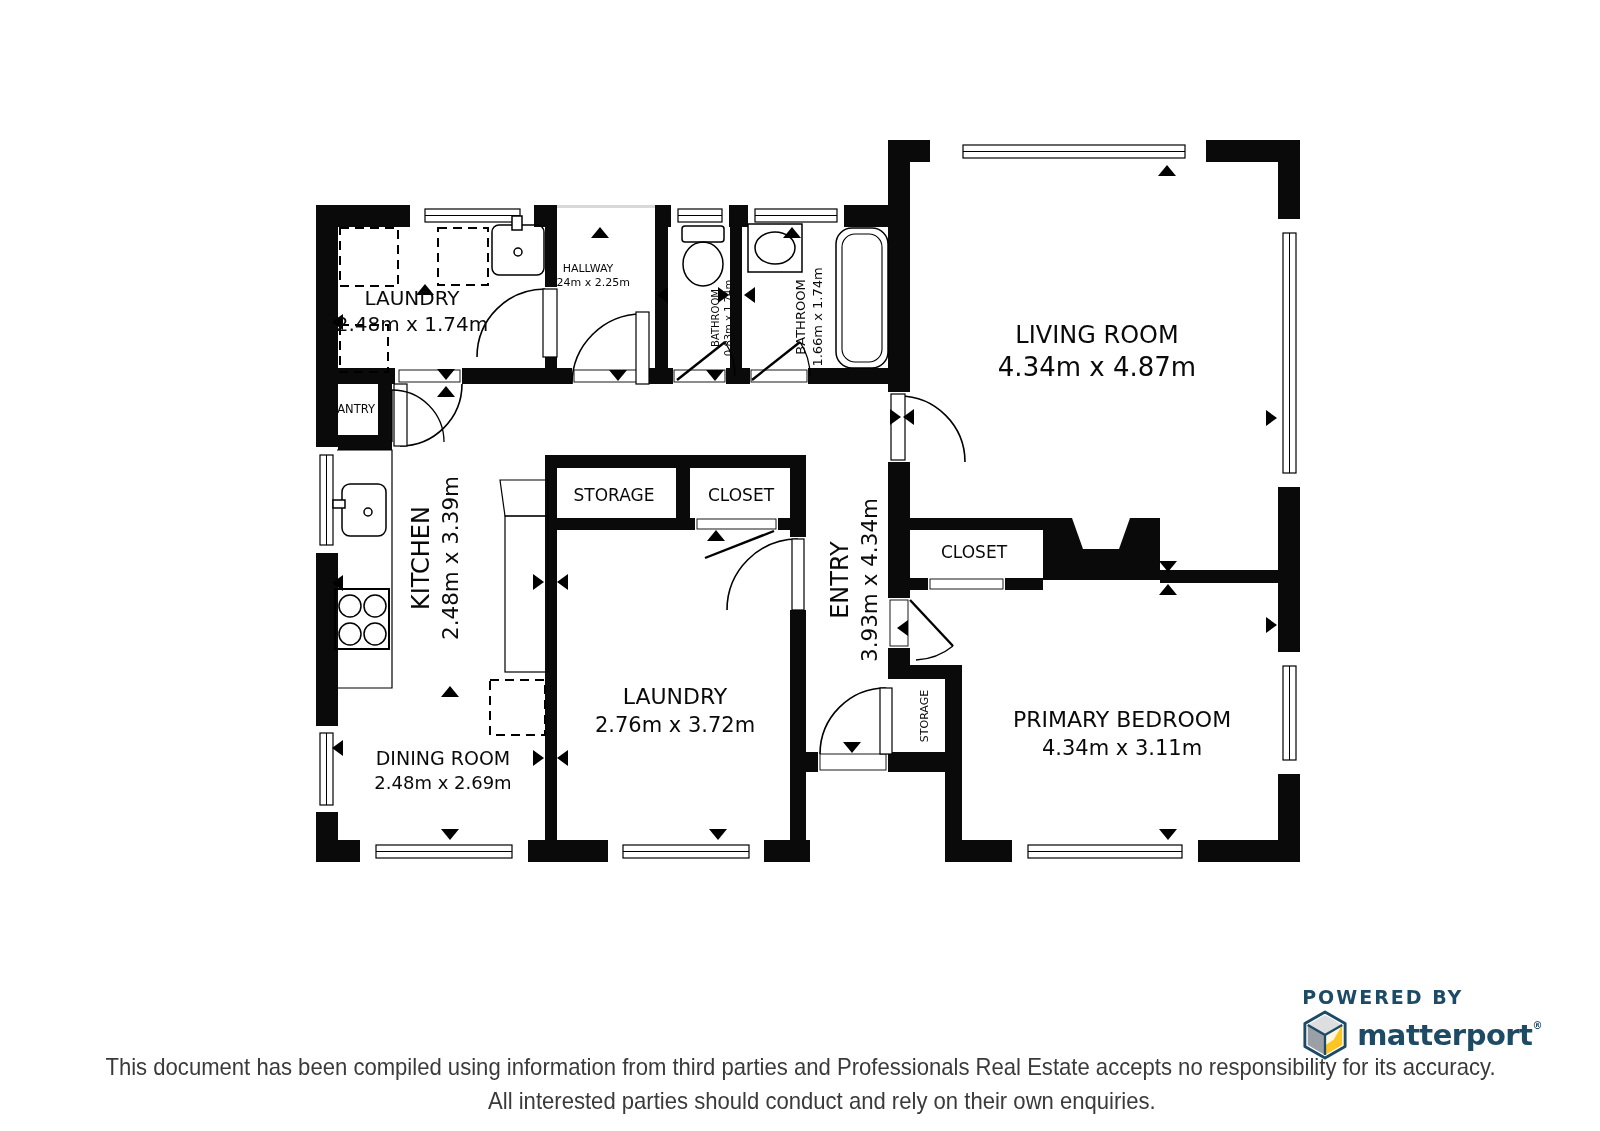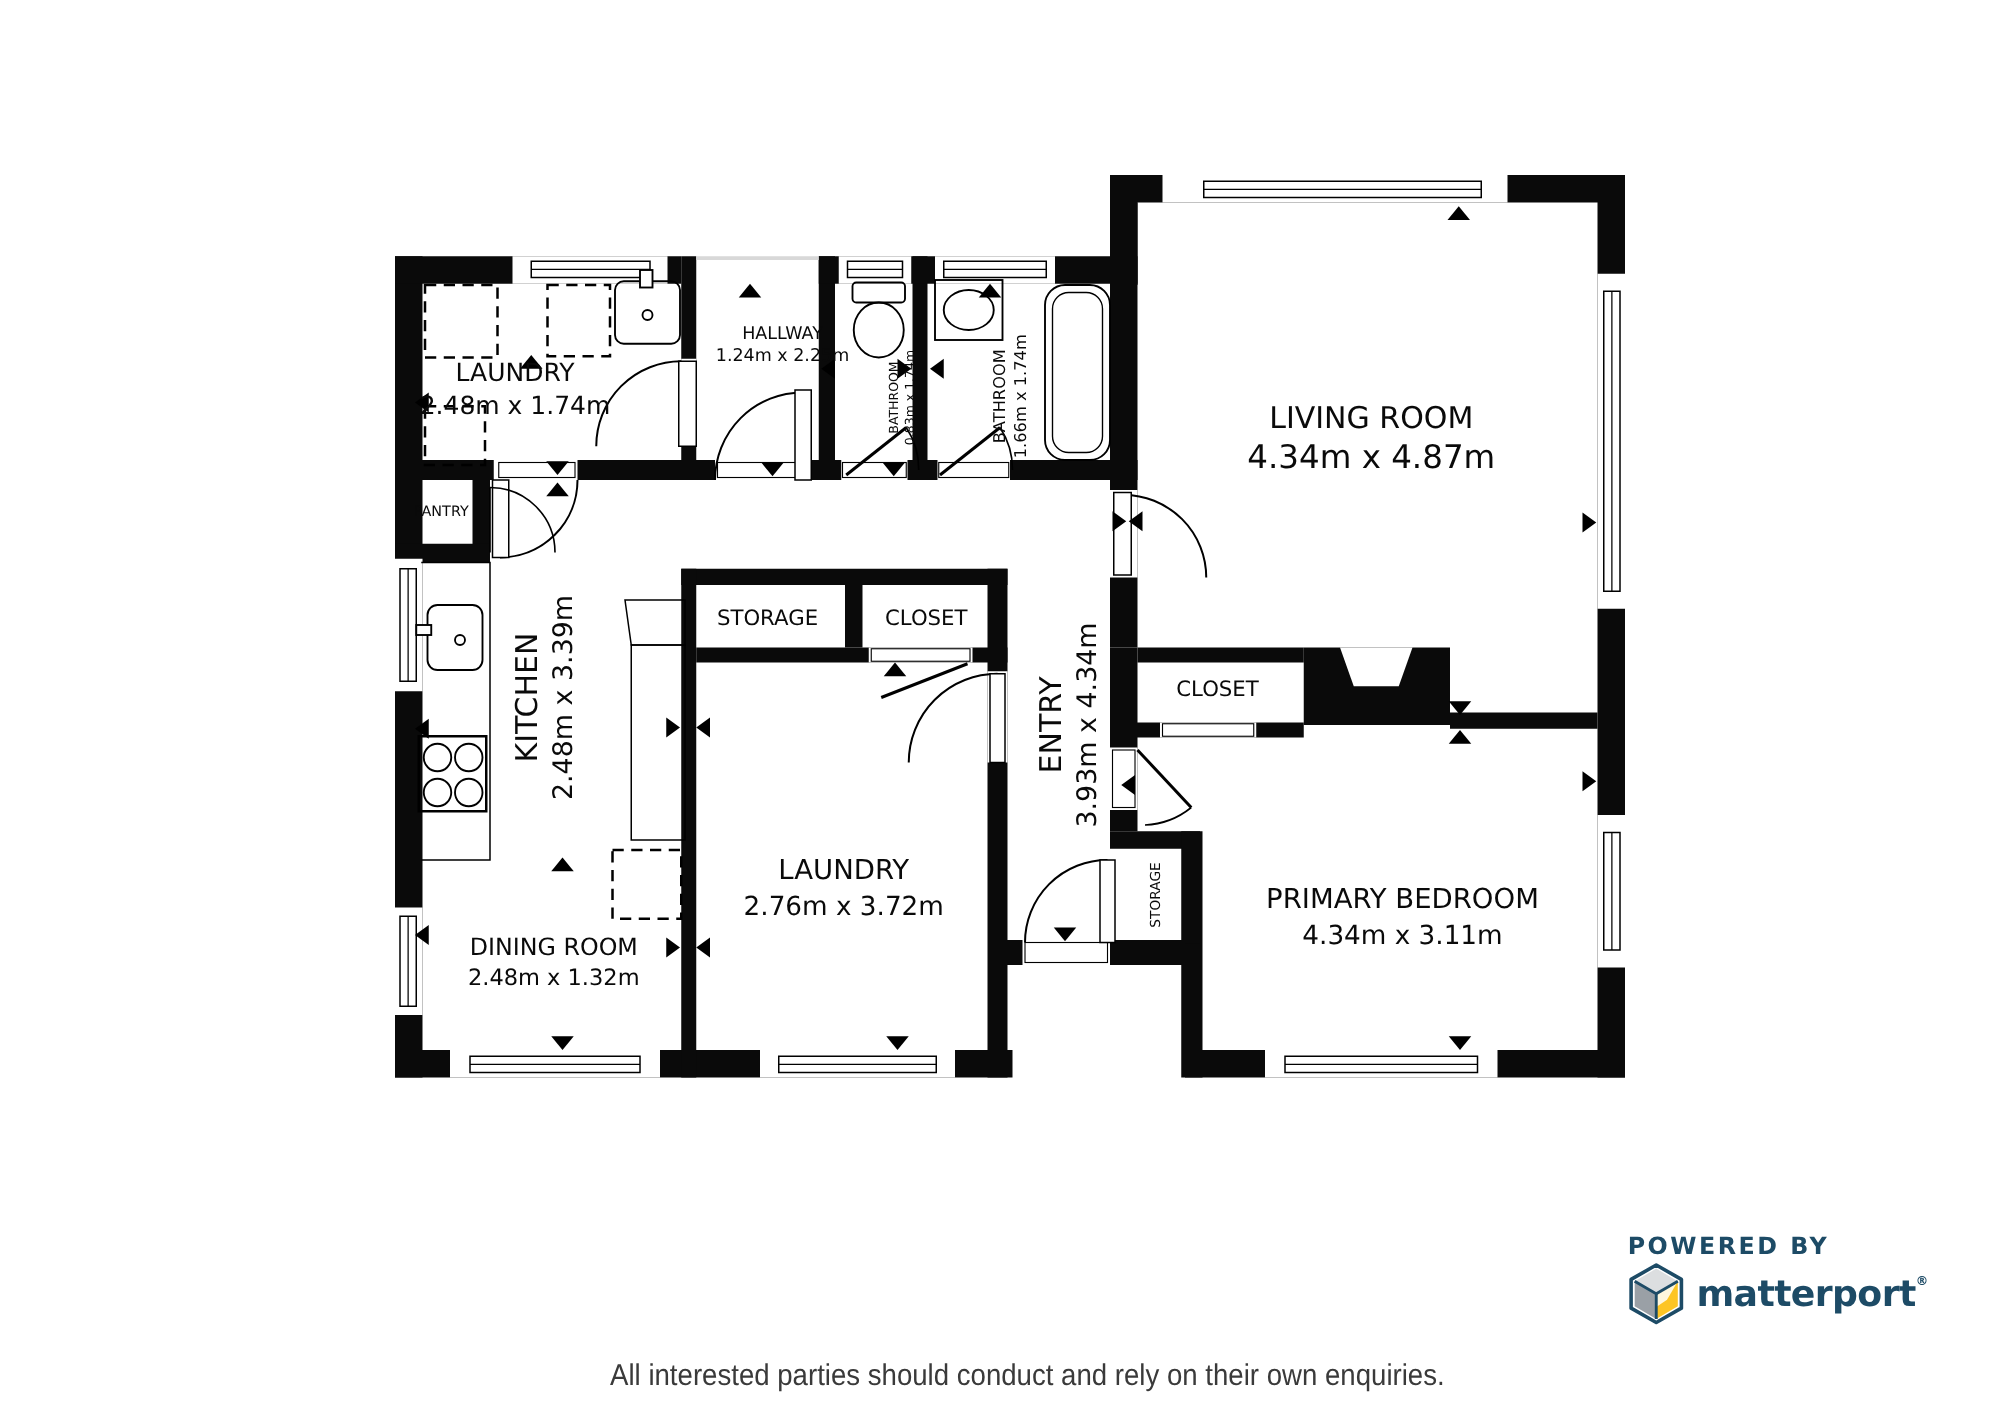--- a/index.html
+++ b/index.html
@@ -255,21 +255,21 @@
     <polygon points="890,409 890,425 901,417"></polygon>
     <polygon points="1266,410 1266,426 1277,418"></polygon>
     <polygon points="1266,617 1266,633 1277,625"></polygon>
   </g>
 </svg>
 
 <div class="lbl" style="left:412px;top:311px;font-size:20px;">
   <div>LAUNDRY</div>
   <div>2.48m x 1.74m</div>
 </div>
-<div class="lbl" style="left:626px;top:276px;font-size:14px;">
+<div class="lbl" style="left:588px;top:276px;font-size:11px;">
   <div>HALLWAY</div>
   <div>1.24m x 2.25m</div>
 </div>
 <div class="lbl rot" style="left:722px;top:318px;font-size:10px;">
   <div>BATHROOM</div>
   <div>0.83m x 1.74m</div>
 </div>
 <div class="lbl rot" style="left:810px;top:317px;font-size:13px;">
   <div>BATHROOM</div>
   <div>1.66m x 1.74m</div>
@@ -304,36 +304,39 @@
 </div>
 <div class="lbl rot" style="left:925px;top:716px;font-size:11px;">
   <div>STORAGE</div>
 </div>
 <div class="lbl" style="left:1122px;top:734px;font-size:22px;">
   <div>PRIMARY BEDROOM</div>
   <div style="font-size:21px;">4.34m x 3.11m</div>
 </div>
 <div class="lbl" style="left:443px;top:770px;font-size:19px;">
   <div>DINING ROOM</div>
-  <div style="font-size:18px;">2.48m x 1.32m</div>
+  <div style="font-size:18px;">2.48m x 2.69m</div>
 </div>
 
 <div class="branding">
   <div class="powered">POWERED BY</div>
   <div class="brandrow">
     <svg width="46" height="50" viewBox="0 0 48 52">
       <polygon points="24,2 45,14 45,38 24,50 3,38 3,14" fill="#ffffff" stroke="var(--navy,#1d4b66)" stroke-width="3" stroke-linejoin="round"></polygon>
       <polygon points="24,5 42,15.5 24,26 6,15.5" fill="var(--gray-light,#dcdee0)"></polygon>
       <polygon points="6,15.5 24,26 24,47 6,36.5" fill="var(--gray-mid,#9aa0a6)"></polygon>
       <polygon points="42,15.5 42,36.5 24,47 24,26" fill="var(--yellow,#fdc524)"></polygon>
       <polygon points="24,26 42,15.5 33,31 24,37" fill="#ffffff" opacity="0.85"></polygon>
       <polyline points="6,15.5 24,26 24,47" fill="none" stroke="var(--navy,#1d4b66)" stroke-width="2.4"></polyline>
       <polyline points="42,15.5 24,26" fill="none" stroke="var(--navy,#1d4b66)" stroke-width="2.4"></polyline>
     </svg>
     <div class="wordmark"><span>matterport</span><span class="reg">®</span></div>
   </div>
 </div>
 
+<div class="footer-line" style="top:1053px;font-size:24px;">
+  <span>This document has been compiled using information from third parties and Professionals Real Estate accepts no responsibility for its accuracy.</span>
+</div>
 <div class="footer-line" style="top:1087px;font-size:24px;padding-left:43px;">
   <span>All interested parties should conduct and rely on their own enquiries.</span>
 </div>
 
 </div>
 
 </body></html>

